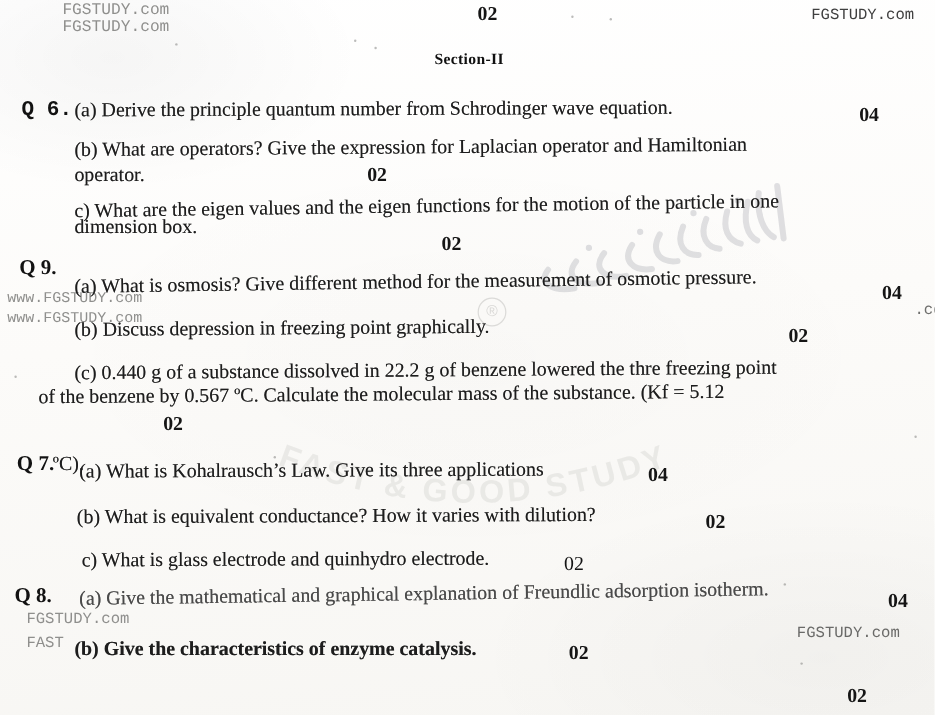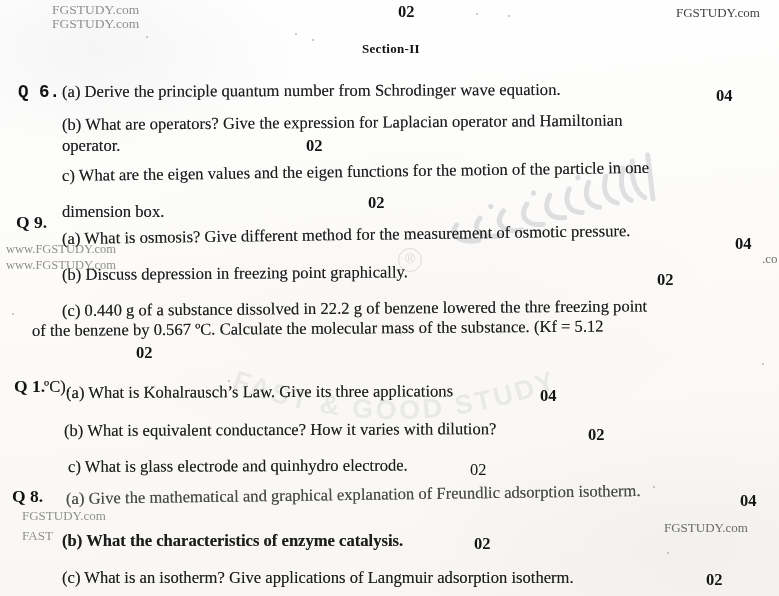--- a/index.html
+++ b/index.html
@@ -97,21 +97,21 @@
     width: 260px;
     height: 80px;
     pointer-events: none;
     opacity: .55;
     transform: rotate(-7deg);
   }
 
   
   .wm-url {
     position: absolute;
-    font-family: Liberation Serif, serif;
+    font-family: Liberation Mono, monospace;
     color: #8f8f8d;
     white-space: nowrap;
     pointer-events: none;
   }
 
   
   .line {
     position: absolute;
     white-space: nowrap;
     font-family: "Liberation Serif", "DejaVu Serif", serif;
@@ -235,51 +235,50 @@
   <div class="qlabel" style="left:18px; top:82px;font-family:Liberation Mono, monospace;">Q 6.</div>
 
   <div class="line body-t skew-d" style="left:62px; top:82px;">(a) Derive the principle quantum number from Schrodinger wave equation.</div>
   <div class="marks" style="left:716px; top:86px;">04</div>
 
   <div class="line body-t skew-a" style="left:62px; top:115px;">(b) What are operators? Give the expression for Laplacian operator and Hamiltonian</div>
   <div class="line body-t" style="left:62px; top:136px;">operator.</div>
   <div class="marks" style="left:306px; top:136px;">02</div>
 
   <div class="line body-t skew-b" style="left:62px; top:166px;">c) What are the eigen values  and the eigen functions for the motion of the particle in one</div>
-  <div class="line body-t" style="left:62px; top:202px;">dimension box.</div>
+  <div class="line body-t" style="left:62px; top:179px;">dimension box.</div>
   <div class="marks" style="left:368px; top:193px;">02</div>
 
   <div class="qlabel" style="left:16px; top:212px;">Q 9.</div>
 
   <div class="line body-t skew-b" style="left:62px; top:229px;">(a) What is osmosis? Give different method for the measurement of osmotic pressure.</div>
   <div class="marks" style="left:735px; top:234px;">04</div>
 
   <div class="line body-t skew-a" style="left:62px; top:265px;">(b) Discuss depression in freezing point graphically.</div>
   <div class="marks" style="left:657px; top:270px;">02</div>
 
   <div class="line body-t skew-a" style="left:62px; top:301px;">(c) 0.440 g of a substance dissolved in 22.2 g of benzene lowered the thre freezing point</div>
   <div class="line body-t skew-a" style="left:32px; top:321px;">of the benzene by 0.567 ºC. Calculate the molecular mass of the substance. (Kf = 5.12</div>
   <div class="line body-t" style="left:44px; top:341px;margin-top:36px;">ºC).</div>
   <div class="marks" style="left:136px; top:343px;">02</div>
 
-  <div class="qlabel" style="left:14px; top:376px;">Q 1.</div>
+  <div class="qlabel" style="left:14px; top:376px;">Q 7.</div>
 
   <div class="line body-t skew-d" style="left:66px; top:383px;">(a) What is Kohalrausch’s Law. Give its three applications</div>
   <div class="marks" style="left:540px; top:386px;">04</div>
 
   <div class="line body-t skew-d" style="left:64px; top:421px;">(b) What is  equivalent conductance? How it varies with dilution?</div>
   <div class="marks" style="left:588px; top:425px;">02</div>
 
   <div class="line body-t skew-d" style="left:68px; top:457px;">c) What is glass electrode and quinhydro electrode.</div>
   <div class="marks" style="left:470px; top:460px; font-weight:400;">02</div>
 
   <div class="qlabel" style="left:12px; top:486px;">Q 8.</div>
 
   <div class="line body-t skew-b fade-1" style="left:66px; top:489px;">(a) Give the mathematical and graphical explanation of Freundlic adsorption isotherm.</div>
   <div class="marks" style="left:740px; top:491px;">04</div>
 
-  <div class="line body-t bold-t" style="left:62px; top:531px;">(b) What the characteristics of enzyme catalysis.</div>
+  <div class="line body-t bold-t" style="left:62px; top:531px;">(b) Give the characteristics of enzyme catalysis.</div>
   <div class="marks" style="left:474px; top:534px;">02</div>
 
-  <div class="line body-t" style="left:62px; top:568px;">(c) What is an isotherm? Give applications of Langmuir adsorption isotherm.</div>
   <div class="marks" style="left:706px; top:570px;">02</div>
 
 </div>
 
 </body></html>

